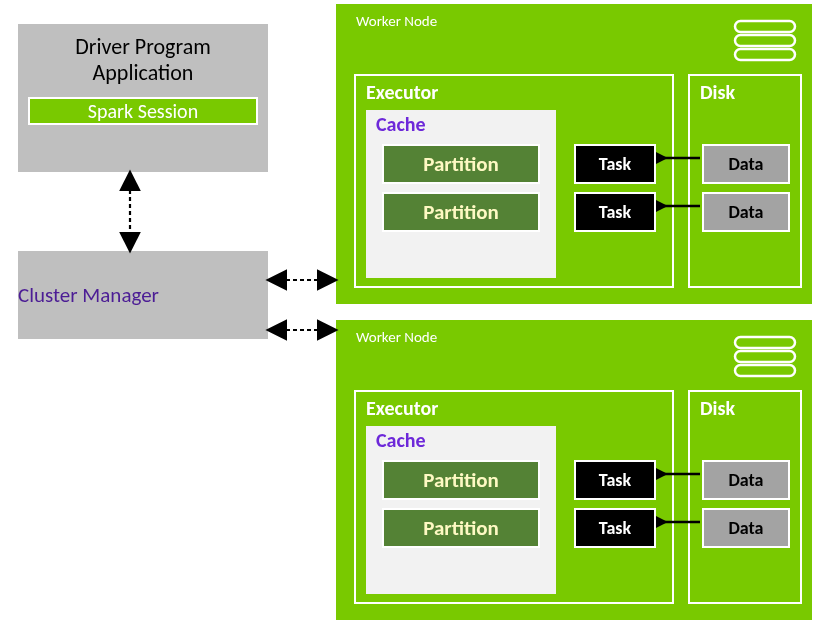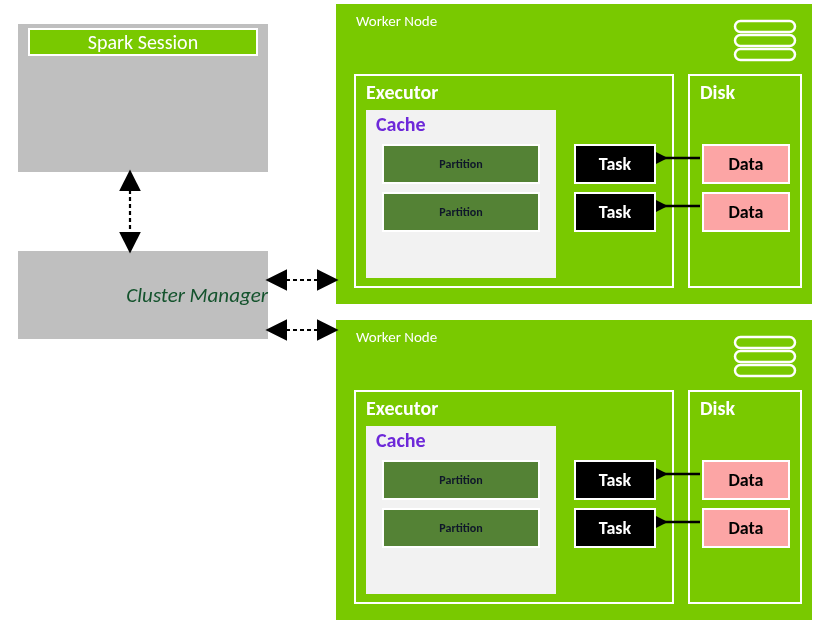--- a/index.html
+++ b/index.html
@@ -30,25 +30,24 @@
     background: #79c900;
     color: #fff;
     font-size: 20px;
     border: 2px solid #fff;
     padding: 0 4px;
     margin: 4px 10px 10px;
   }
   .cluster-mgr {
     background: #bfbfbf;
     font-size: 21px;
-    color: #14532d;
-    display: flex;
-    align-items: center;
-    justify-content: flex-end;
-    font-style: italic;
+    color: #4c1d95;
+    display: flex;
+    align-items: center;
+    justify-content: flex-start;
   }
   .worker {
     background: #79c900;
     border: none;
     color: #fff;
   }
   .wn-title {
     position: absolute;
     font-size: 15px;
     color: #fff;
@@ -75,55 +74,59 @@
   .cache-label {
     position: absolute;
     font-size: 20px;
     color: #6d28d9;
     text-align: left;
   }
   .partition {
     position: absolute;
     background: #548235;
     border: 2px solid #fff;
-    color: #0f172a;
-    font-size: 12px;
+    color: #fef9c3;
+    font-size: 21px;
     display: flex;
     align-items: center;
     justify-content: center;
   }
   .task {
     position: absolute;
     background: #000000;
     border: 2px solid #fff;
     color: #fff;
     font-size: 18px;
     display: flex;
     align-items: center;
     justify-content: center;
   }
   .data {
     position: absolute;
-    background: #fca5a5;
+    background: #a3a3a3;
     border: 2px solid #fff;
     color: #000;
     font-size: 18px;
     display: flex;
     align-items: center;
     justify-content: center;
   }
   svg.connector {
     position: absolute;
     pointer-events: none;
   }
 </style>
 </head>
 <body>
 
 <div class="box driver" style="left:18px; top:24px; width:250px; height:148px;">
+  <div class="driver-title">
+    <span>Driver Program</span><br>
+    <span>Application</span>
+  </div>
   <div class="spark-session">Spark Session</div>
 </div>
 
 <div class="box cluster-mgr" style="left:18px; top:251px; width:250px; height:88px;">
   <span>Cluster Manager</span>
 </div>
 
 <div class="box worker" style="left:336px; top:4px; width:476px; height:300px;">
   <div class="wn-title" style="left:20px; top:8px;">Worker Node</div>
   <svg class="disk-icon" style="left:396px; top:14px;" width="66" height="48" viewBox="0 0 66 48">

